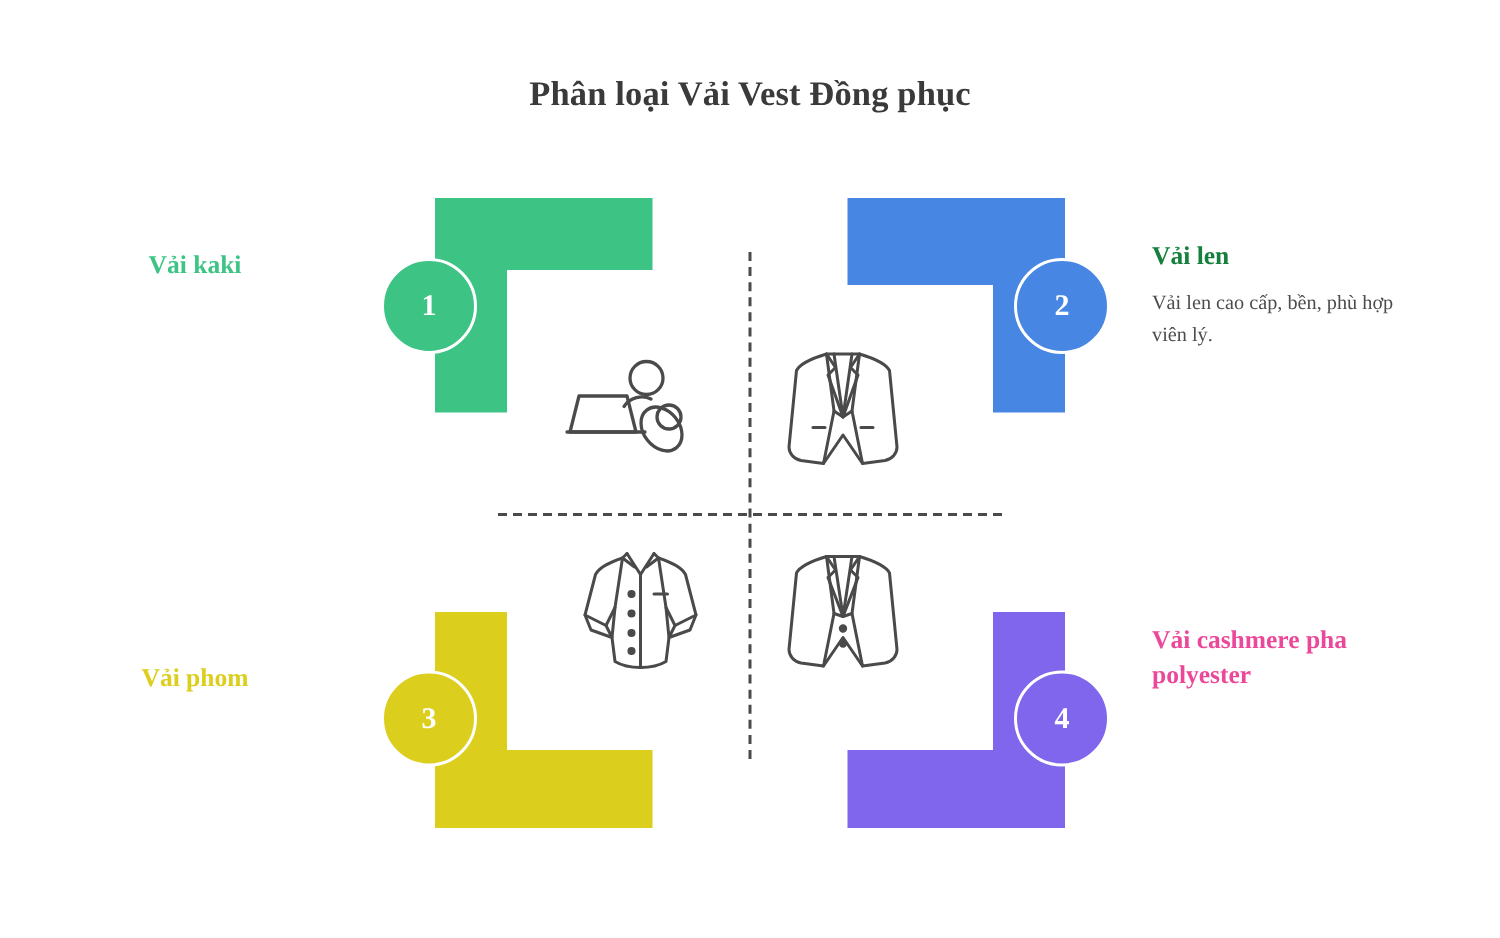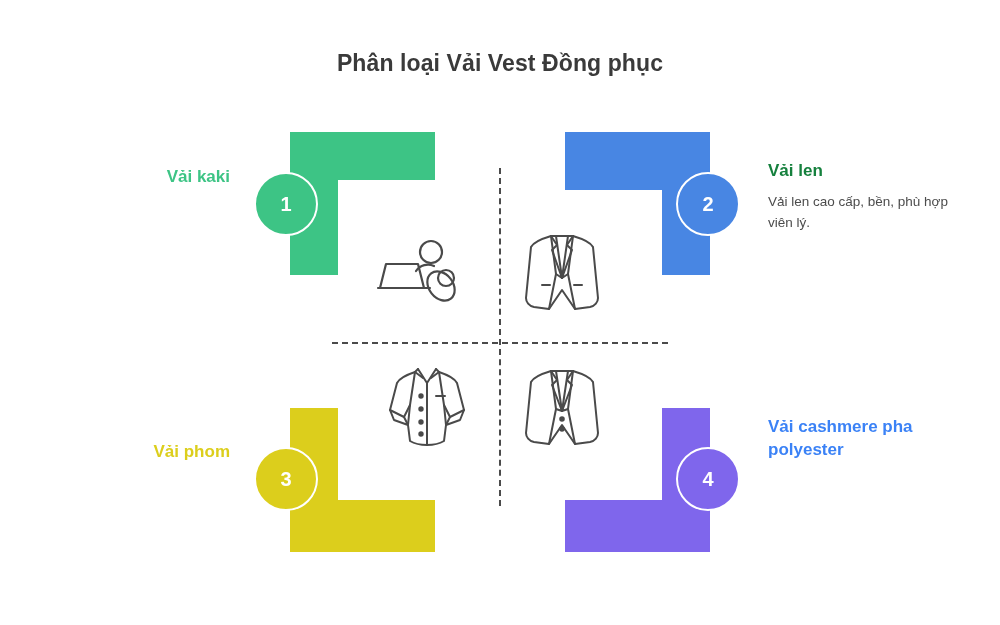--- a/index.html
+++ b/index.html
@@ -11,20 +11,21 @@
     height: 625px;
     background: #ffffff;
     font-family: "Liberation Sans", sans-serif;
     overflow: hidden;
   }
   .canvas {
     position: relative;
     width: 916px;
     height: 625px;
     background: #ffffff;
+    font-family: Liberation Serif, serif;
   }
 
   
   .title {
     position: absolute;
     top: 50px;
     left: 0;
     width: 1000px;
     text-align: center;
     font-size: 23px;
@@ -97,32 +98,32 @@
     font-size: 17px;
     font-weight: bold;
     line-height: 1.35;
     margin-bottom: 9px;
   }
   .txt-body {
     font-size: 13.5px;
     color: #4c4c4c;
     line-height: 1.55;
   }
-  .align-right { text-align: right; }
+  .align-right { text-align: center; }
   .align-left  { text-align: left; }
 
   .t1 { left: 30px;  top: 166px; width: 200px; }
   .t2 { left: 768px; top: 160px; width: 185px; }
   .t3 { left: 30px;  top: 441px; width: 200px; }
   .t4 { left: 768px; top: 416px; width: 190px; }
 
   .head-1 { color: #3DC485; }
   .head-2 { color: #15803d; }
   .head-3 { color: #DCCE1C; }
-  .head-4 { color: #3b82f6; }
+  .head-4 { color: #ec4899; }
 
   
   .icon-slot { position: absolute; }
   .i-work   { left: 372px; top: 238px; }
   .i-suit1  { left: 523px; top: 228px; }
   .i-shirt  { left: 388px; top: 363px; }
   .i-suit2  { left: 523px; top: 363px; }
   .icon-svg { display: block; }
 </style>
 </head>

